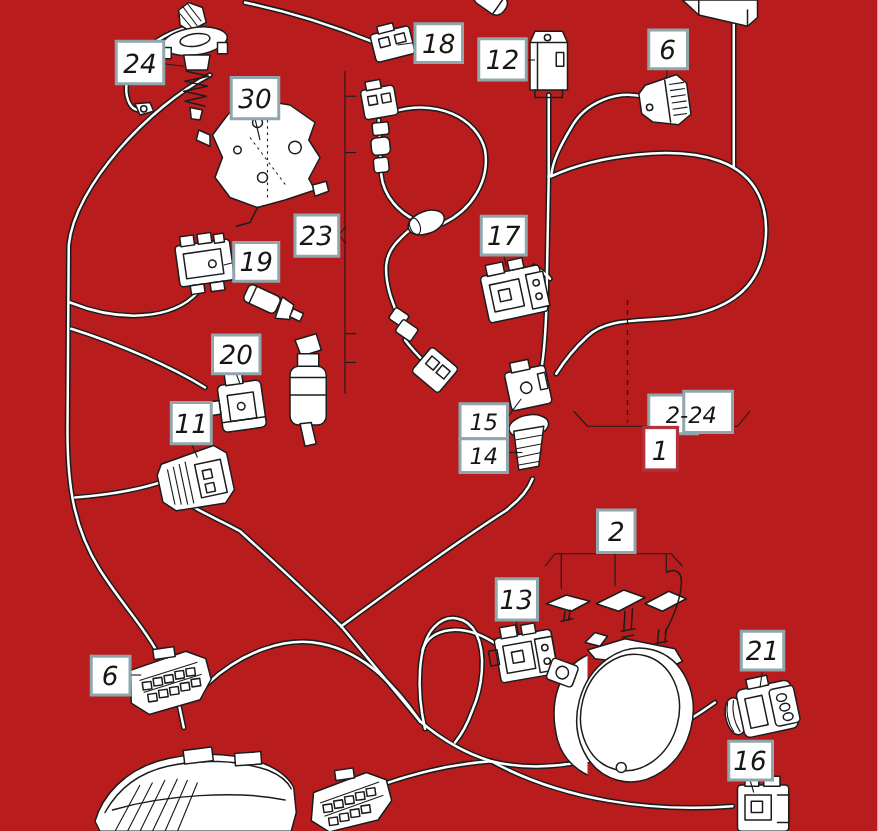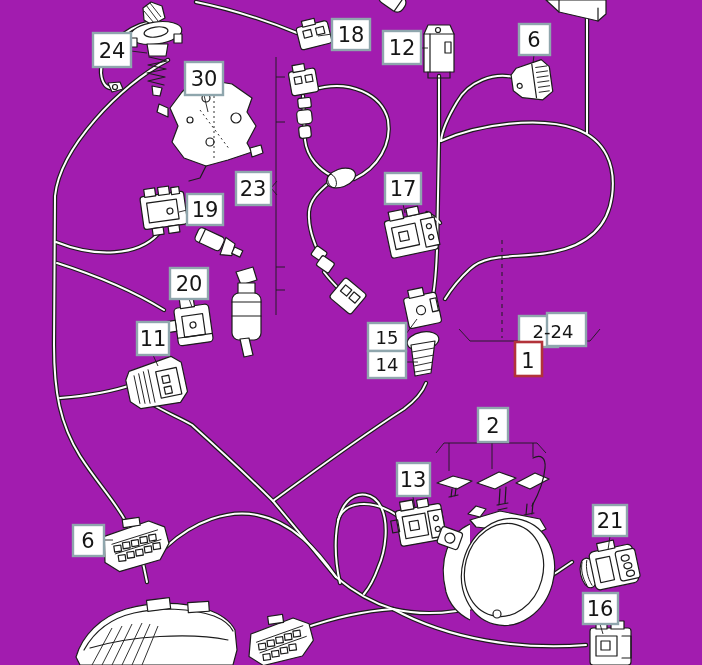--- a/index.html
+++ b/index.html
@@ -1,17 +1,17 @@
 <!DOCTYPE html>
 <html style="--line: #1c1c1c; --accent: #8fa6ad; --hl: #b2333a; --txt: #161616;"><head>
 <meta charset="utf-8">
 <style>
   html,body{margin:0;padding:0;background:#fff;}
-  .stage{position:relative;width:702px;height:665px;background:#a21caf;overflow:hidden;
-         font-family:"DejaVu Sans", sans-serif;}
+  .stage{position:relative;width:702px;height:665px;background:#b91c1c;overflow:hidden;
+         font-family:"DejaVu Sans", sans-serif;font-style:italic;}
   svg{display:block;}
   .ln{stroke:var(--line);stroke-width:1.2;fill:none;stroke-linejoin:round;stroke-linecap:round;}
   .thin{stroke:var(--line);stroke-width:0.9;fill:none;}
   .fw{fill:#fff;stroke:var(--line);stroke-width:1.2;stroke-linejoin:round;}
   .wire{stroke:var(--line);stroke-width:4.4;fill:none;stroke-linecap:round;stroke-linejoin:round;}
   #wires-inner .wire{stroke:#fff;stroke-width:2;}
   .cbox{fill:#fff;stroke:var(--accent);stroke-width:2.4;}
   .cbox-red{fill:#fff;stroke:var(--hl);stroke-width:2.6;}
   .cnum{font-family:"DejaVu Sans", sans-serif;font-size:21px;fill:var(--txt);
         text-anchor:middle;}

